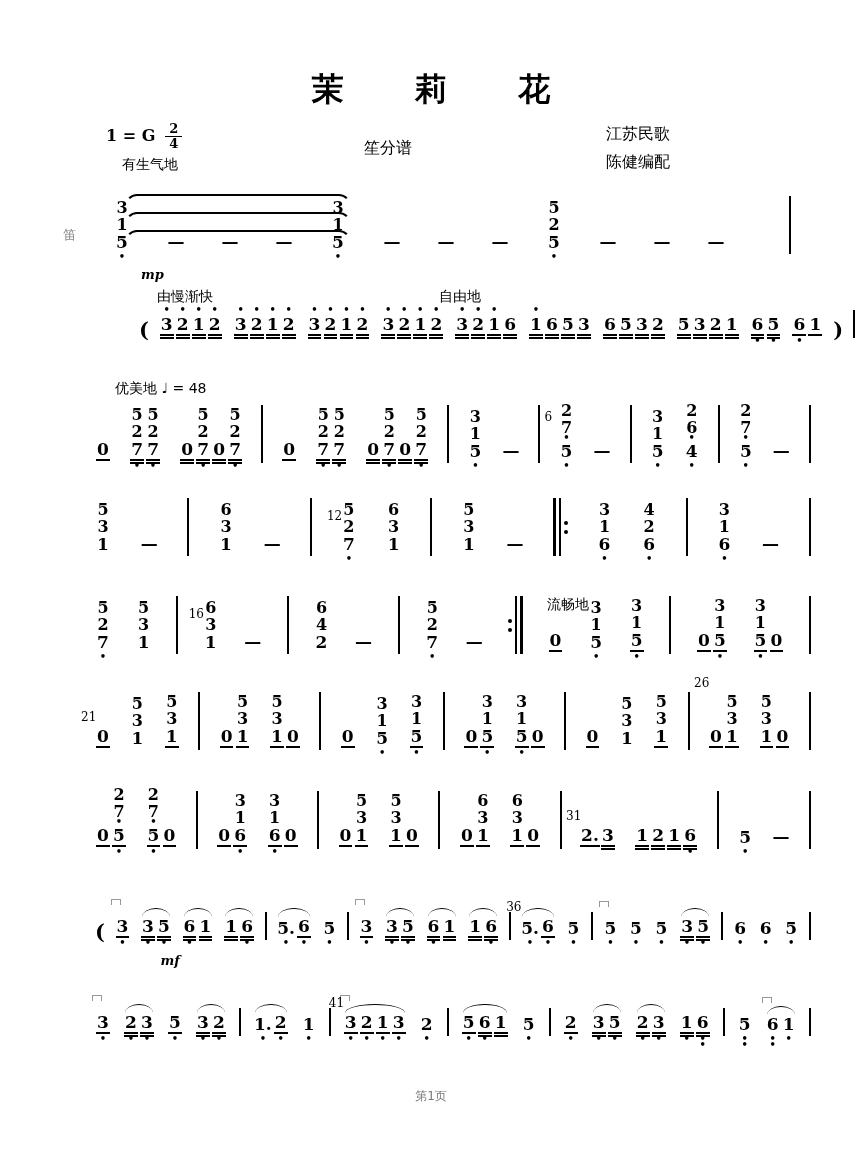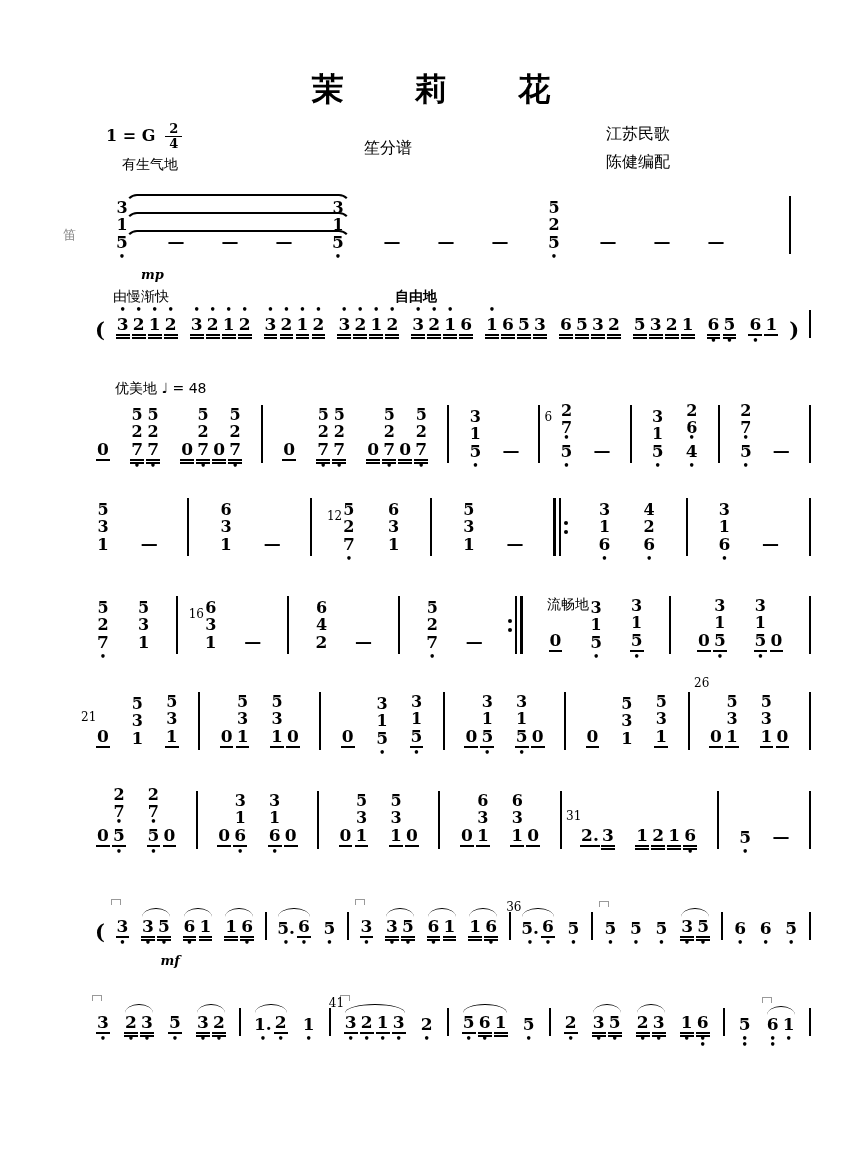--- a/index.html
+++ b/index.html
@@ -155,23 +155,23 @@
         <div class="grp">
           <div class="note">
             <span class="mn dash">—</span>
             <div class="dbr">&nbsp;</div>
           </div>
         </div>
         <div class="bar"></div>
       </div>
   </div>
 
-  <div class="sysrow" id="s2" style="top:306px;">
+  <div class="sysrow" id="s2" style="top:306px;margin-left:44px;">
     <span class="ann" style="left:18px;top:-18px;">由慢渐快</span>
-    <span class="ann" style="left:300px;top:-18px;font-weight:bold;">自由地</span>
+    <span class="ann" style="left:300px;top:-18px;">自由地</span>
     <div class="notes">
         <span class="paren">(</span>
         <div class="grp">
           <div class="note">
             <div class="dar">•</div>
             <span class="mn u2">3</span>
             <div class="dbr">&nbsp;</div>
           </div>
           <div class="note">
             <div class="dar">•</div>
@@ -1365,14 +1365,15 @@
           </div>
           <div class="note">
             <span class="mn">1</span>
             <div class="dbr">•</div>
           </div>
         </div>
         <div class="bar"></div>
       </div>
   </div>
 
+  <div class="abs" id="footer">第1页</div>
 
 </div>
 
 </body></html>

